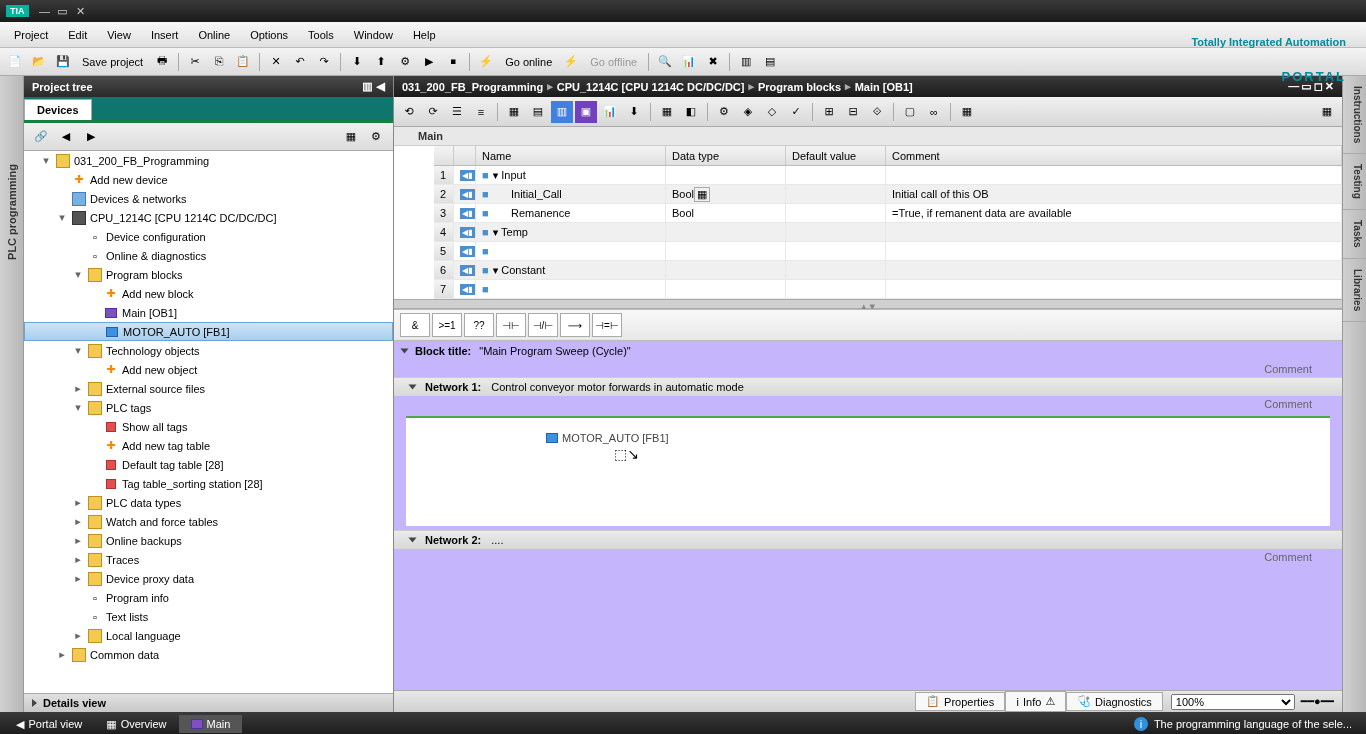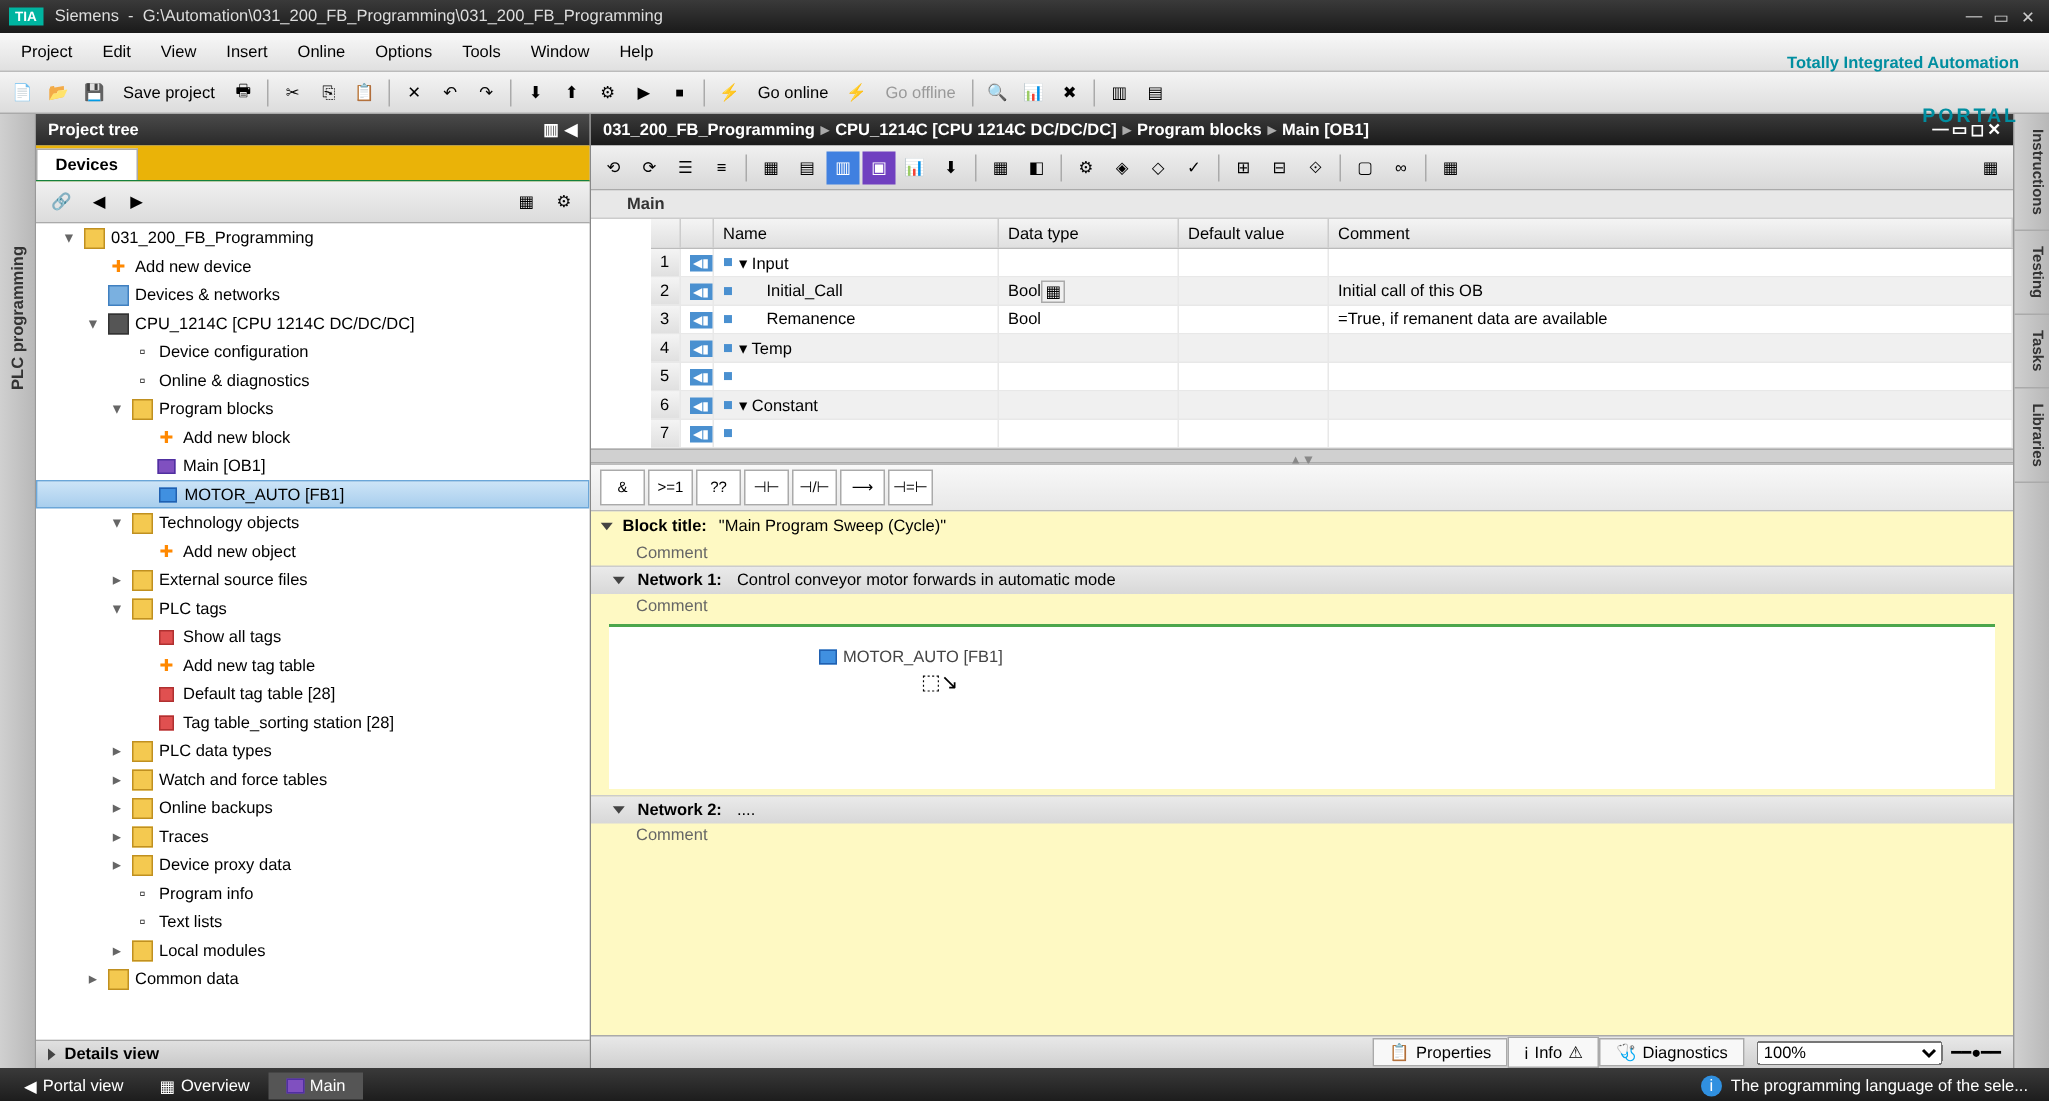--- a/index.html
+++ b/index.html
@@ -15,21 +15,21 @@
 .brand-portal { color: #008ea0; font-size: 13px; font-weight: bold; letter-spacing: 2px; margin-top: 21px; }
 .toolbar { background: linear-gradient(#f4f4f4, #dcdcdc); height: 28px; display: flex; align-items: center; border-bottom: 1px solid #aaa; padding: 0 4px; gap: 2px; }
 .tb-btn { width: 22px; height: 22px; display: inline-flex; align-items: center; justify-content: center; border: 1px solid transparent; }
 .tb-sep { width: 1px; height: 18px; background: #aaa; margin: 0 3px; }
 .tb-text { padding: 0 6px; }
 .main-area { display: flex; height: 636px; }
 .left-strip { width: 24px; background: linear-gradient(90deg, #d0d0d0, #b8b8b8); border-right: 1px solid #999; display: flex; flex-direction: column; align-items: center; }
 .left-strip-label { writing-mode: vertical-rl; transform: rotate(180deg); color: #333; font-weight: bold; padding: 8px 2px; margin-top: 80px; }
 .project-tree { width: 370px; display: flex; flex-direction: column; border-right: 1px solid #888; background: #e8e8e8; }
 .pt-header { background: linear-gradient(#4a4a4a, #2a2a2a); color: #fff; padding: 4px 8px; display: flex; align-items: center; justify-content: space-between; font-weight: bold; }
-.pt-tabs { display: flex; background: #eab308; border-bottom: 1px solid #15803d; }
+.pt-tabs { display: flex; background: #0f766e; border-bottom: 3px solid #15803d; }
 .pt-tab { padding: 4px 12px; background: #fff; border: 1px solid #aaa; border-bottom: none; margin-top: 2px; font-weight: bold; }
 .pt-toolbar { background: linear-gradient(#f0f0f0, #dcdcdc); height: 28px; display: flex; align-items: center; padding: 0 6px; gap: 4px; border-bottom: 1px solid #aaa; justify-content: space-between; }
 .pt-body { flex: 1; background: #fff; overflow: auto; position: relative; }
 .tree-row { display: flex; align-items: center; height: 19px; padding: 0 4px; cursor: default; white-space: nowrap; }
 .tree-row.selected { background: linear-gradient(#cde4f7, #a8ceed); border: 1px solid #6ba6d8; }
 .tree-expand { width: 12px; text-align: center; color: #666; }
 .tree-icon { width: 16px; height: 16px; margin: 0 3px; display: inline-flex; align-items: center; justify-content: center; }
 .details-view { background: linear-gradient(#e0e0e0, #c8c8c8); padding: 3px 8px; border-top: 1px solid #aaa; font-weight: bold; display: flex; align-items: center; gap: 6px; }
 .editor-area { flex: 1; display: flex; flex-direction: column; background: #e4e4e4; }
 .breadcrumb { background: linear-gradient(#3a3a3a, #1a1a1a); color: #fff; padding: 4px 8px; display: flex; align-items: center; gap: 4px; font-weight: bold; }
@@ -45,21 +45,21 @@
 .col-ico { width: 22px; }
 .col-name { width: 190px; }
 .col-type { width: 120px; }
 .col-def { width: 100px; }
 .col-comment { flex: 1; }
 .var-row { display: flex; height: 19px; background: #fff; }
 .var-row:nth-child(even) { background: #f0f0f0; }
 .var-row .var-col { border-right: 1px solid #e8e8e8; border-bottom: 1px solid #e8e8e8; }
 .lad-toolbar { height: 32px; background: linear-gradient(#f8f8f8, #e8e8e8); border-top: 1px solid #bbb; border-bottom: 1px solid #bbb; display: flex; align-items: center; padding: 0 6px; gap: 2px; }
 .lad-btn { width: 30px; height: 24px; border: 1px solid #aaa; background: #fff; display: inline-flex; align-items: center; justify-content: center; font-size: 10px; }
-.network-area { flex: 1; background: #fef9c3; overflow: auto; padding: 0; }
+.network-area { flex: 1; background: #c4b5fd; overflow: auto; padding: 0; text-align: right; }
 .block-header { display: flex; align-items: center; padding: 4px 8px; gap: 8px; }
 .net-header { background: linear-gradient(#eaeaea, #d8d8d8); padding: 3px 16px; display: flex; align-items: center; gap: 10px; border-top: 1px solid #ccc; }
 .net-title { font-weight: bold; }
 .net-comment { color: #666; padding: 2px 30px; font-style: normal; }
 .net-body { background: #fff; height: 110px; margin: 4px 12px; position: relative; border-top: 2px solid #4ca64c; }
 .drag-fb { position: absolute; left: 140px; top: 14px; display: flex; align-items: center; gap: 4px; color: #444; }
 .cursor-drag { position: absolute; left: 208px; top: 28px; font-size: 14px; }
 .right-tabs { width: 24px; background: linear-gradient(90deg, #d0d0d0, #b8b8b8); border-left: 1px solid #999; display: flex; flex-direction: column; }
 .right-tab { writing-mode: vertical-rl; padding: 10px 3px; border-bottom: 1px solid #aaa; font-weight: bold; font-size: 10px; color: #333; }
 .footer-bar { display: flex; align-items: center; background: linear-gradient(#e8e8e8, #d0d0d0); height: 22px; border-top: 1px solid #aaa; }
@@ -78,23 +78,20 @@
 .ico-tag { background: #e05050; border: 1px solid #b03030; width: 10px; height: 10px; }
 .expand-tri { display: inline-block; width: 0; height: 0; border-left: 5px solid #444; border-top: 4px solid transparent; border-bottom: 4px solid transparent; }
 .expand-tri.open { transform: rotate(90deg); }
 select.zoom { font-size: 11px; width: 124px; }
 </style>
 </head>
 <body>
 
 <div class="titlebar">
   <span class="titlebar-logo">TIA</span>
-  <span class="titlebar-text">
-    <span>Siemens</span> &nbsp;-&nbsp; <span>G:\Automation\031_200_FB_Programming\031_200_FB_Programming</span>
-  </span>
   <div class="titlebar-btns">
     <span>—</span>
     <span>▭</span>
     <span>✕</span>
   </div>
 </div>
 
 <div class="menubar">
   <div id="menus" style="display:flex">
       <div class="menubar-item">Project</div>
@@ -348,21 +345,21 @@
           <span class="tree-icon">
             <span>▫</span>
           </span>
           <span>Text lists</span>
         </div>
         <div class="tree-row" style="padding-left: 48px;">
           <span class="tree-expand">▸</span>
           <span class="tree-icon">
             <span class="ico ico-folder"></span>
           </span>
-          <span>Local modules</span>
+          <span>Local language</span>
         </div>
         <div class="tree-row" style="padding-left: 32px;">
           <span class="tree-expand">▸</span>
           <span class="tree-icon">
             <span class="ico ico-folder"></span>
           </span>
           <span>Common data</span>
         </div>
       </div>
     <div class="details-view">

